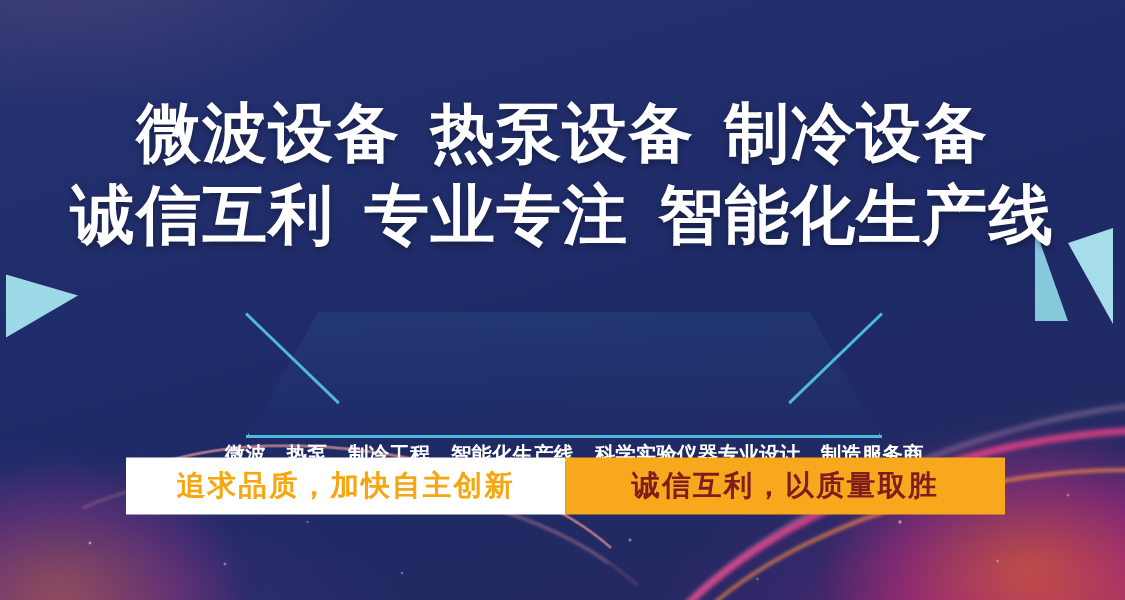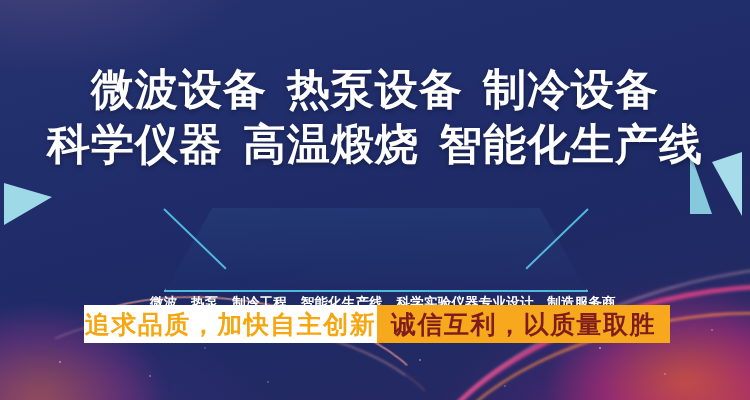--- a/index.html
+++ b/index.html
@@ -199,21 +199,21 @@
 
   
   .slogan-bar {
     position:absolute; left:84px; top:305px;
     width:586px; height:38px;
     display:flex;
   }
   .slogan {
     flex:1;
     display:flex; align-items:center; justify-content:center;
-    font-size:25px; font-weight:bold;
+    font-size:19px; font-weight:bold;
     letter-spacing:1.5px;
     white-space:nowrap;
   }
   .slogan-left  { background:#ffffff; color:#f5a611; }
   .slogan-right { background:#f8a81c; color:#7f1d1d; }
 </style>
 </head>
 <body>
 
 <div id="banner">
@@ -235,21 +235,21 @@
 
   <div class="arrow-left"></div>
   <div class="arrow-right-b"></div>
   <div class="arrow-right-a"></div>
 
   <div class="headline">
     <span class="ln">
       <span>微波设备</span><span class="gap"></span><span>热泵设备</span><span class="gap"></span><span>制冷设备</span>
     </span>
     <span class="ln">
-      <span>科学仪器</span><span class="gap"></span><span>高温煅烧</span><span class="gap"></span><span>智能化生产线</span>
+      <span>诚信互利</span><span class="gap"></span><span>专业专注</span><span class="gap"></span><span>智能化生产线</span>
     </span>
   </div>
 
   <div class="hex">
     <div class="hex-inner"></div>
   </div>
   <div class="hex-edge hex-e-left"></div>
   <div class="hex-edge hex-e-right"></div>
   <div class="hex-edge hex-e-bot"></div>
 

